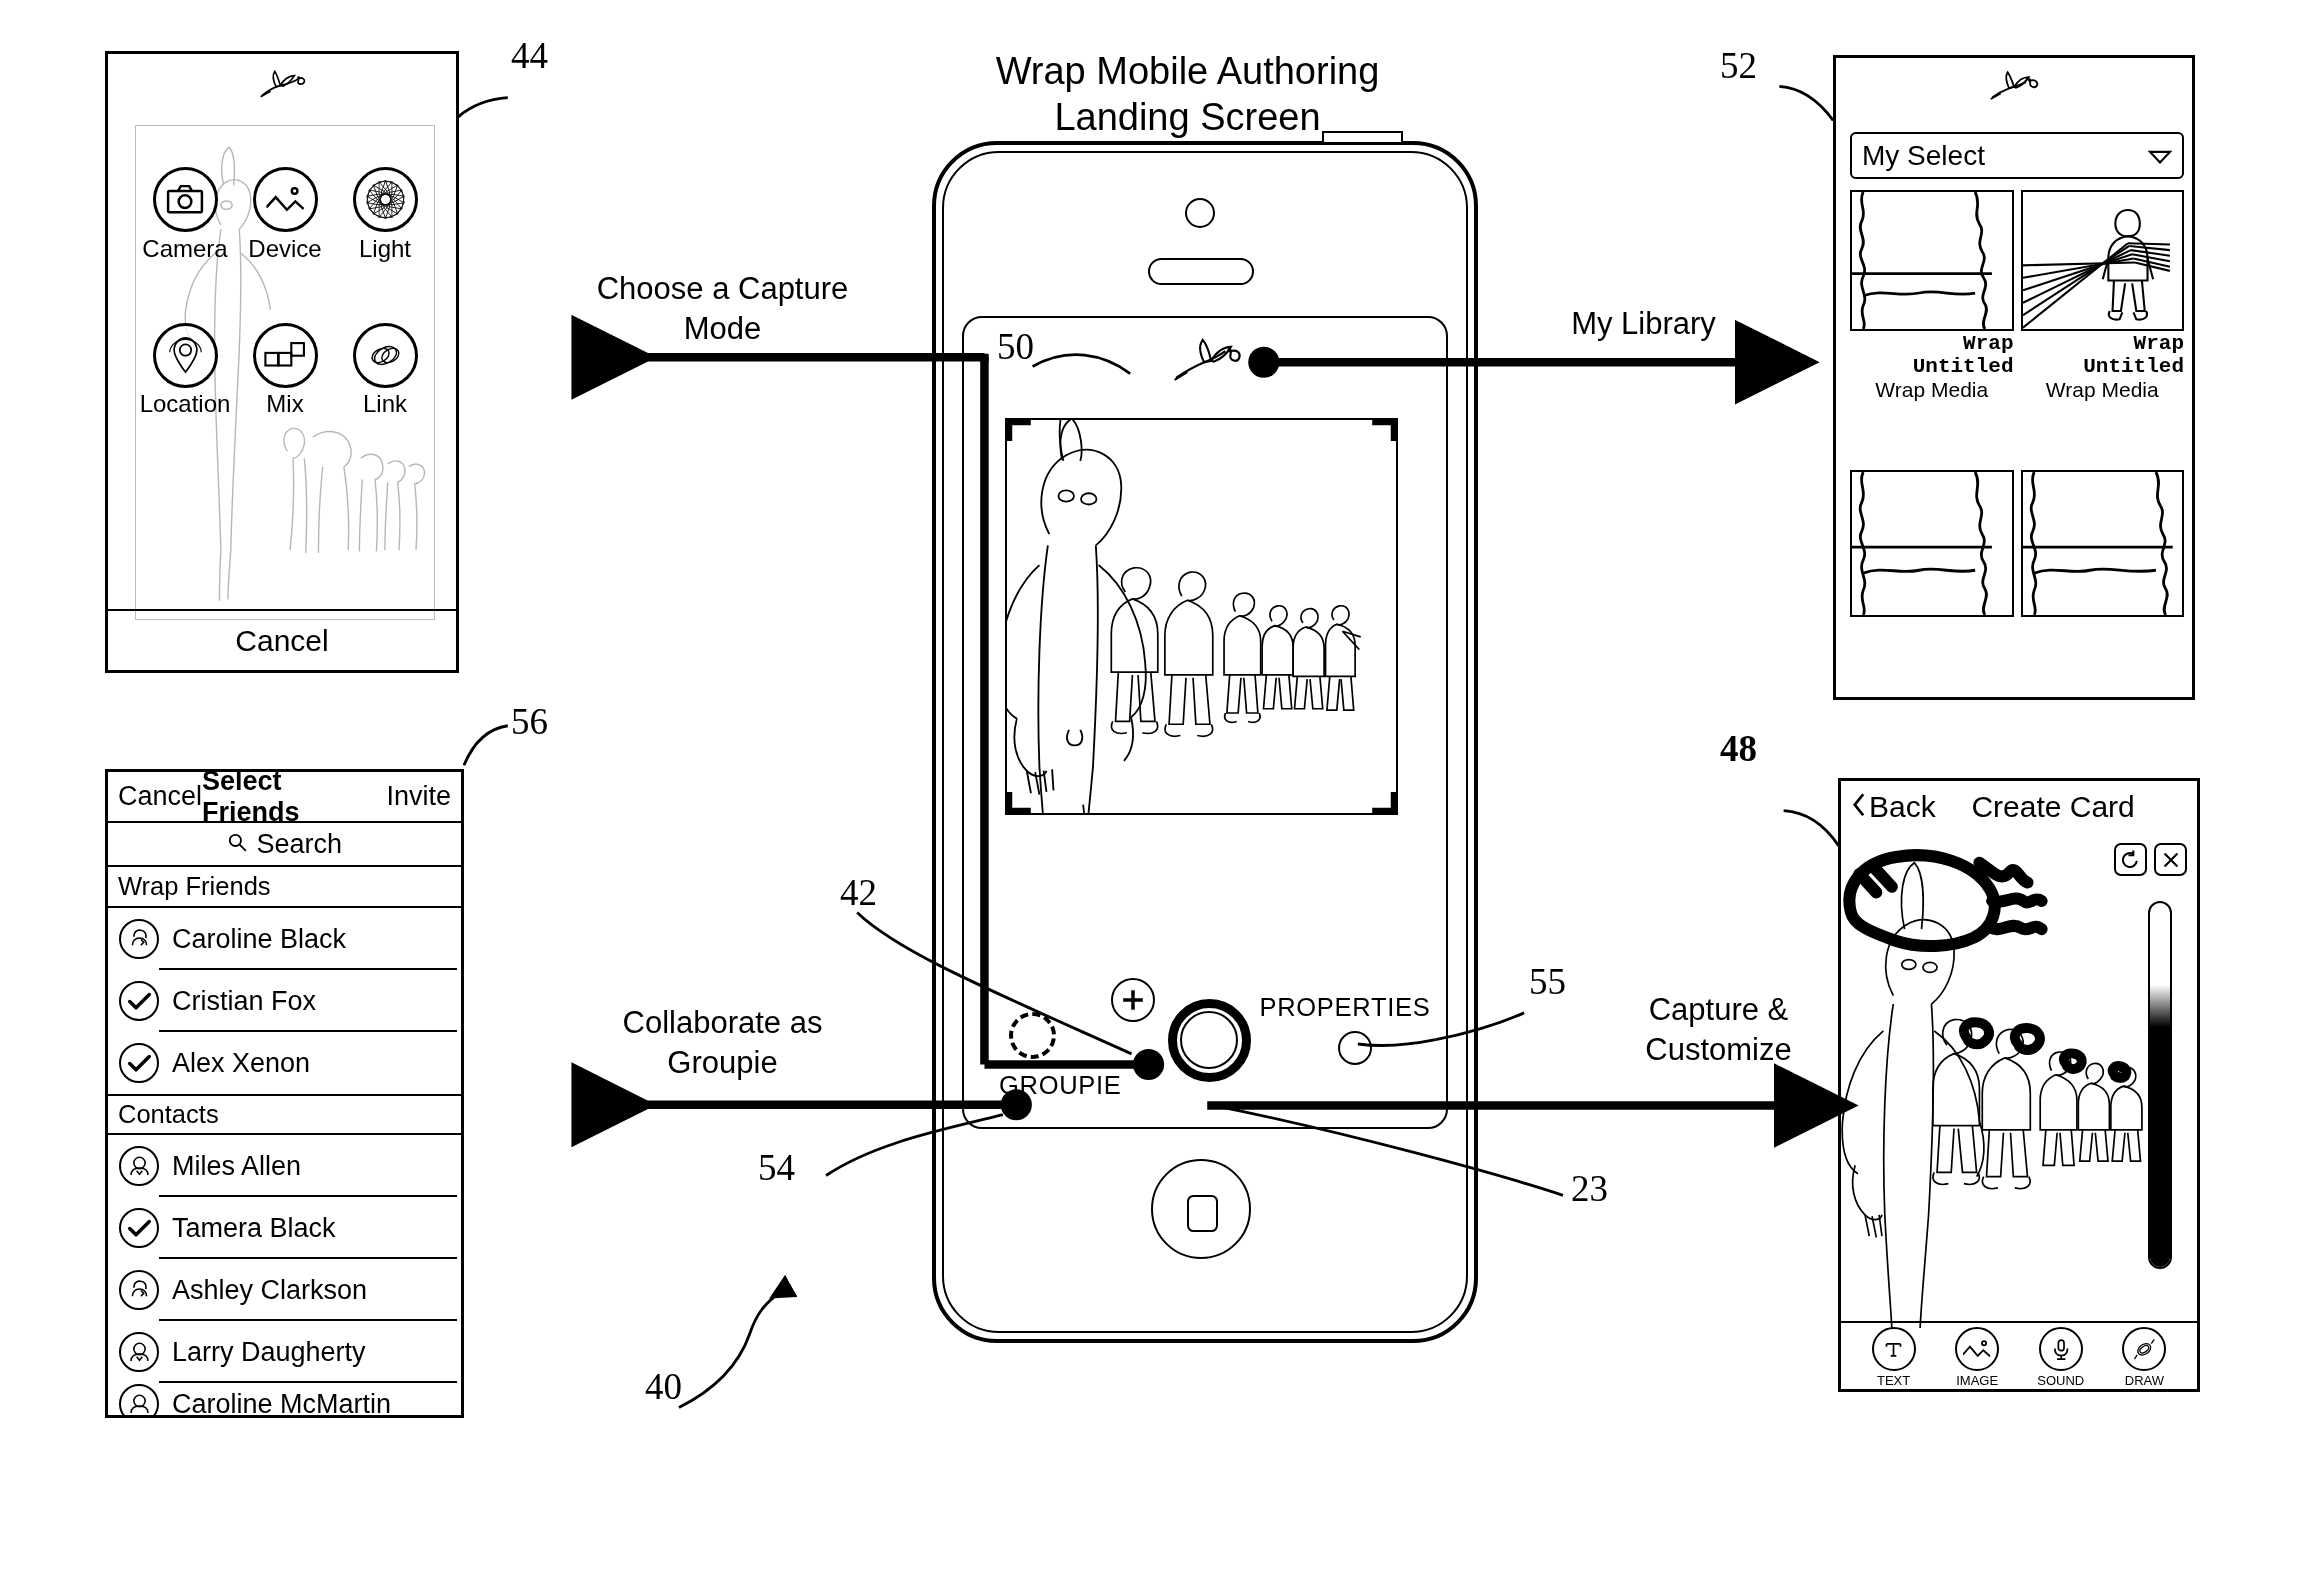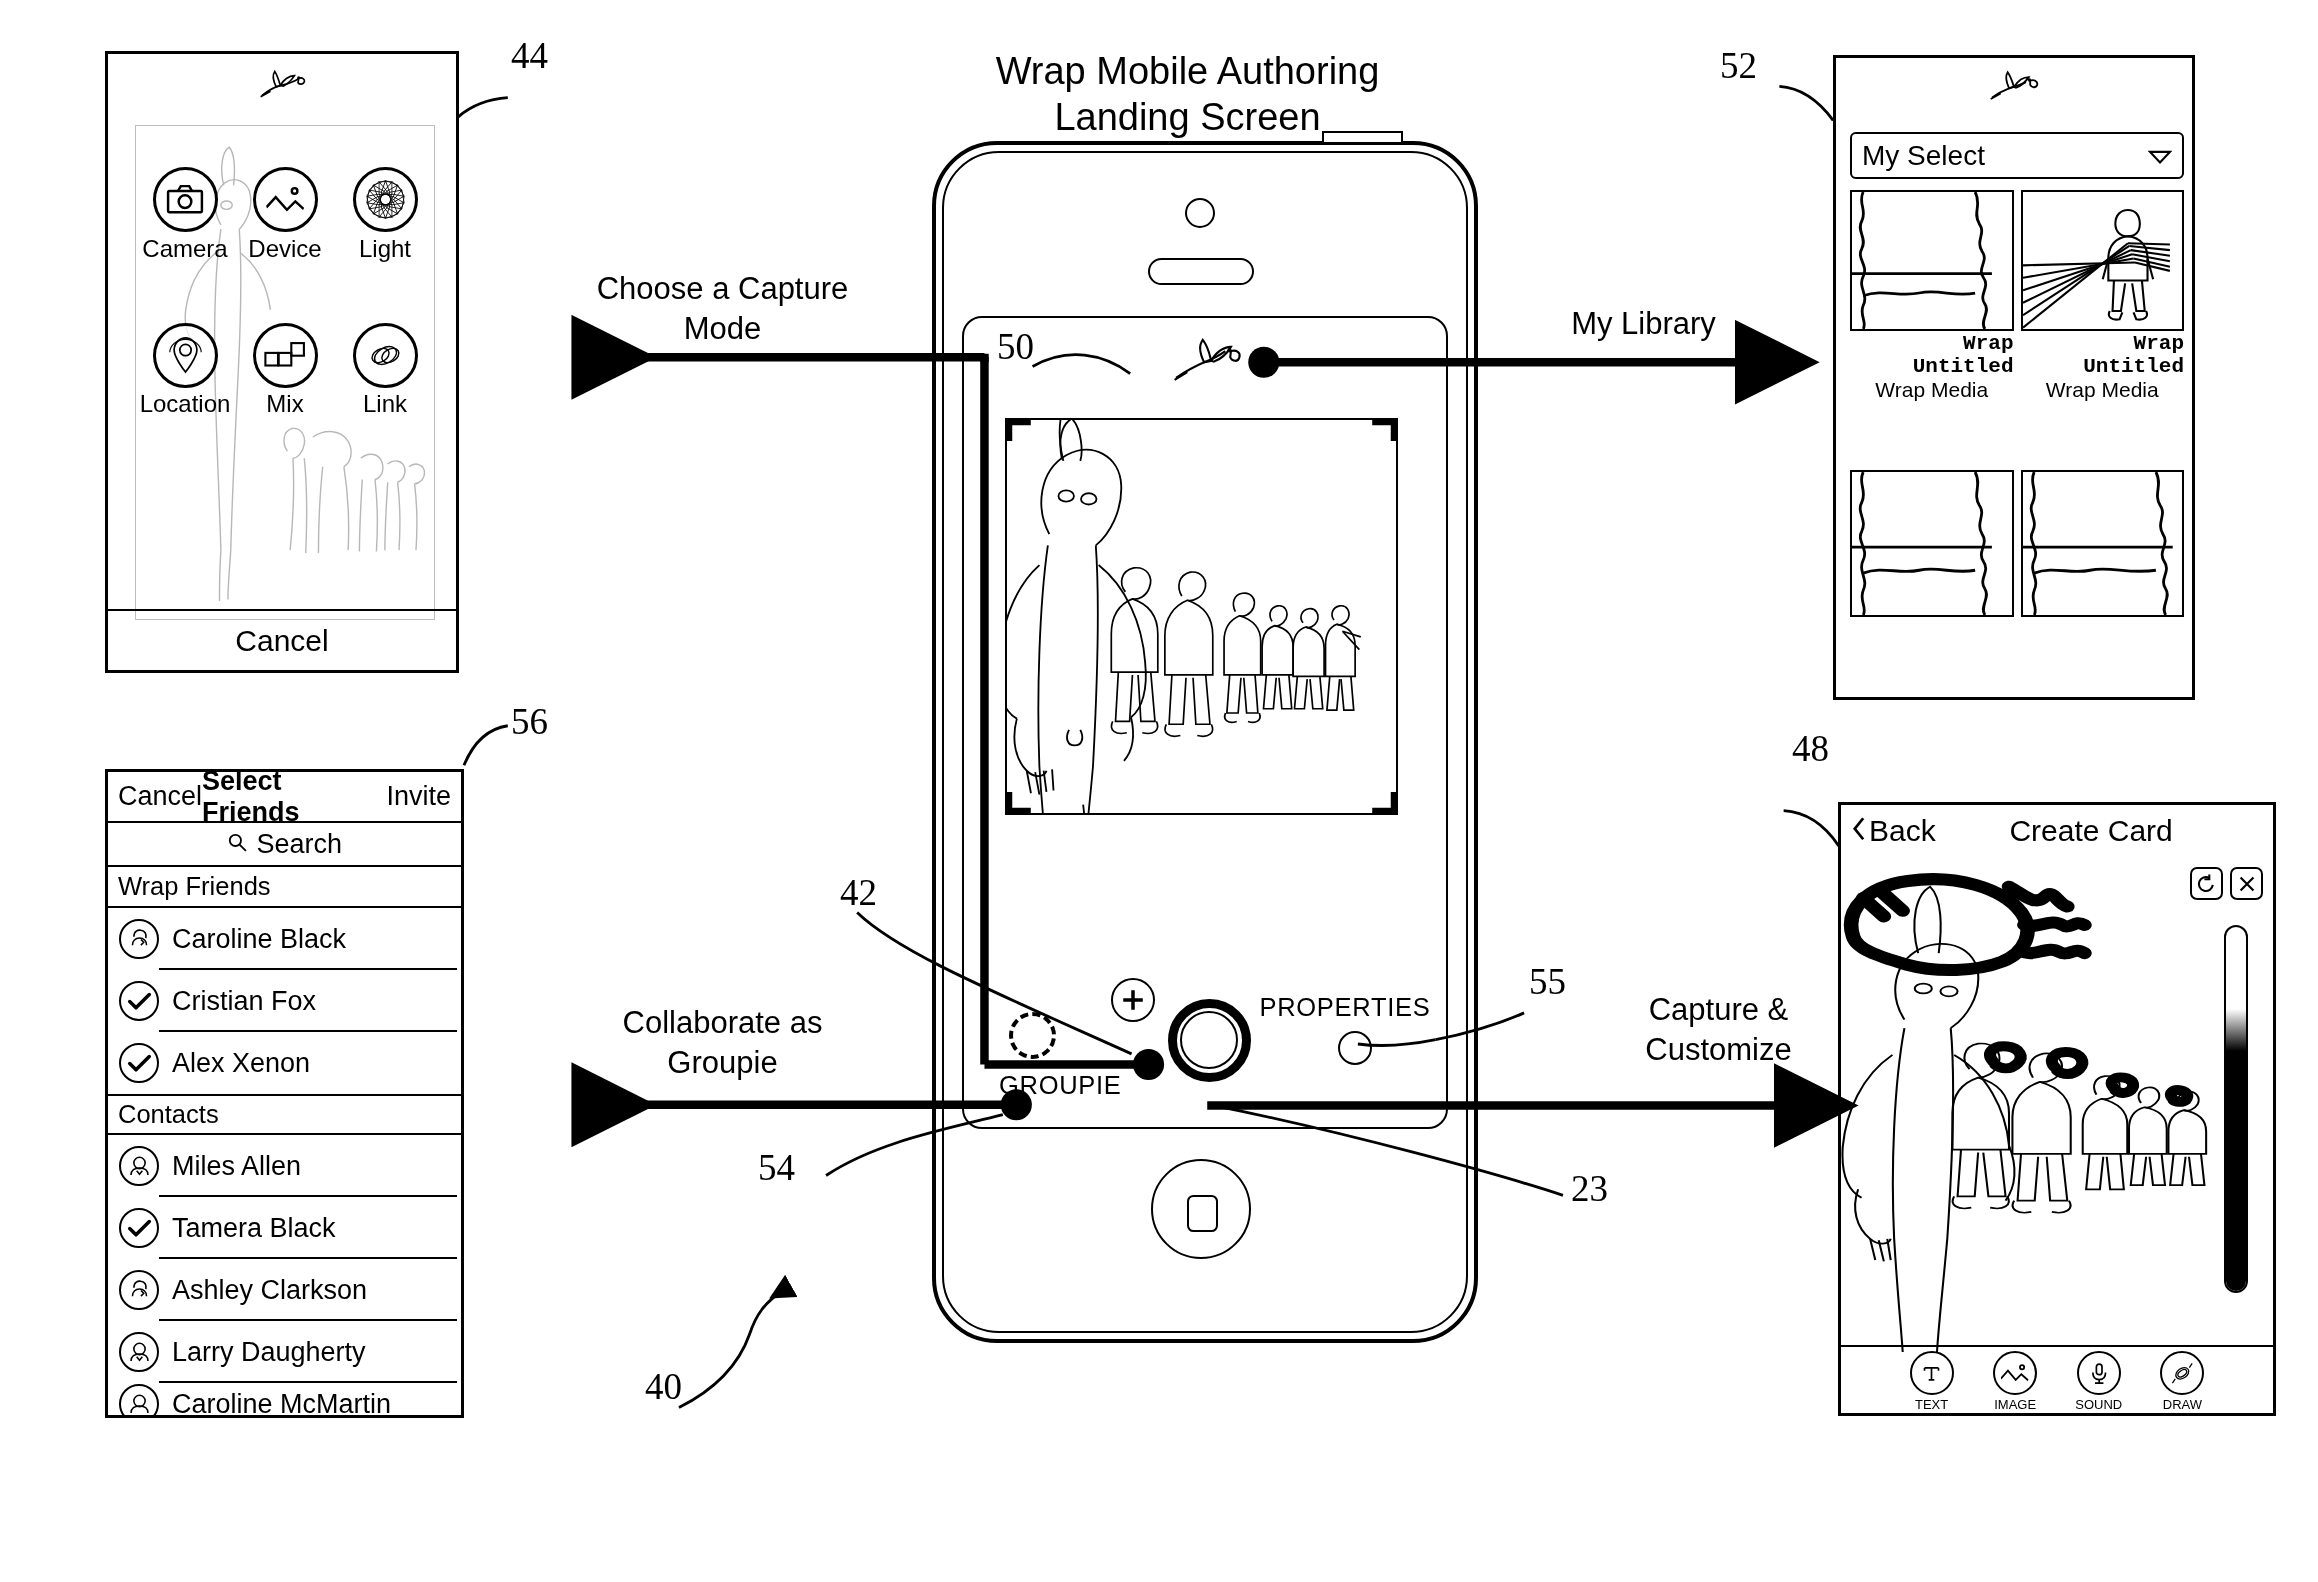--- a/index.html
+++ b/index.html
@@ -105,21 +105,21 @@
     left:14px; top:132px; width:334px; height:488px;
     display:grid; grid-template-columns:1fr 1fr; gap:5.7px 7px;
     grid-template-rows:auto auto;
   }
   .wrapcell { }
   .wrapthumb { width:100%; height:141px; border:2.1px solid #000; overflow:hidden; background:#fff; }
   .wraptitle { font-size:21px; font-weight:bold; text-align:right; margin-top:1.4px;font-family:Liberation Mono, monospace; }
   .wrapsub { font-size:21px; text-align:center; }
 
   
-  #panel-48 { left:1838px; top:802px; width:438px; height:614px; overflow:hidden; }
+  #panel-48 { left:1838px; top:778px; width:362px; height:614px; overflow:hidden; }
   #p48-nav {
     height:52px; display:flex; align-items:center;
     font-size:30px; padding:0 11.3px; gap:5.7px;
   }
   #p48-nav .ttl { flex:1; text-align:center; padding-right:21px; }
   #p48-canvas { position:relative; width:100%; height:502px; overflow:hidden; }
   #p48-tools {
     position:absolute; right:10px; top:10px; display:flex; gap:7px;
   }
   .toolsq {
@@ -876,21 +876,21 @@
 
   <path class="leader" d="M2155 1432 C2110 1452 2070 1462 2030 1470"></path>
   <path class="leader" d="M2030 1470 C1990 1478 1950 1480 1920 1476"></path>
 
   <path class="thinline" d="M960 1990 C1020 1960 1048 1920 1060 1886 C1068 1862 1080 1840 1112 1822" marker-end="url(#ahSm)"></path>
 </svg>
 
 <div class="abs refnum" style="left:511px; top:34px;">44</div>
 <div class="abs refnum" style="left:511px; top:700px;">56</div>
 <div class="abs refnum" style="left:1720px; top:44px;">52</div>
-<div class="abs refnum" style="left:1792px; top:727px;">48</div>
+<div class="abs refnum" style="left:1720px; top:727px;font-weight:bold;">48</div>
 <div class="abs refnum" style="left:997px; top:325px;">50</div>
 <div class="abs refnum" style="left:840px; top:871px;">42</div>
 <div class="abs refnum" style="left:758px; top:1146px;">54</div>
 <div class="abs refnum" style="left:1571px; top:1167px;">23</div>
 <div class="abs refnum" style="left:1529px; top:960px;">55</div>
 <div class="abs refnum" style="left:645px; top:1365px;">40</div>
 
 <div class="abs callout" style="left:574px; top:269px; width:297px;">
   <div>Choose a Capture</div>
   <div>Mode</div>

